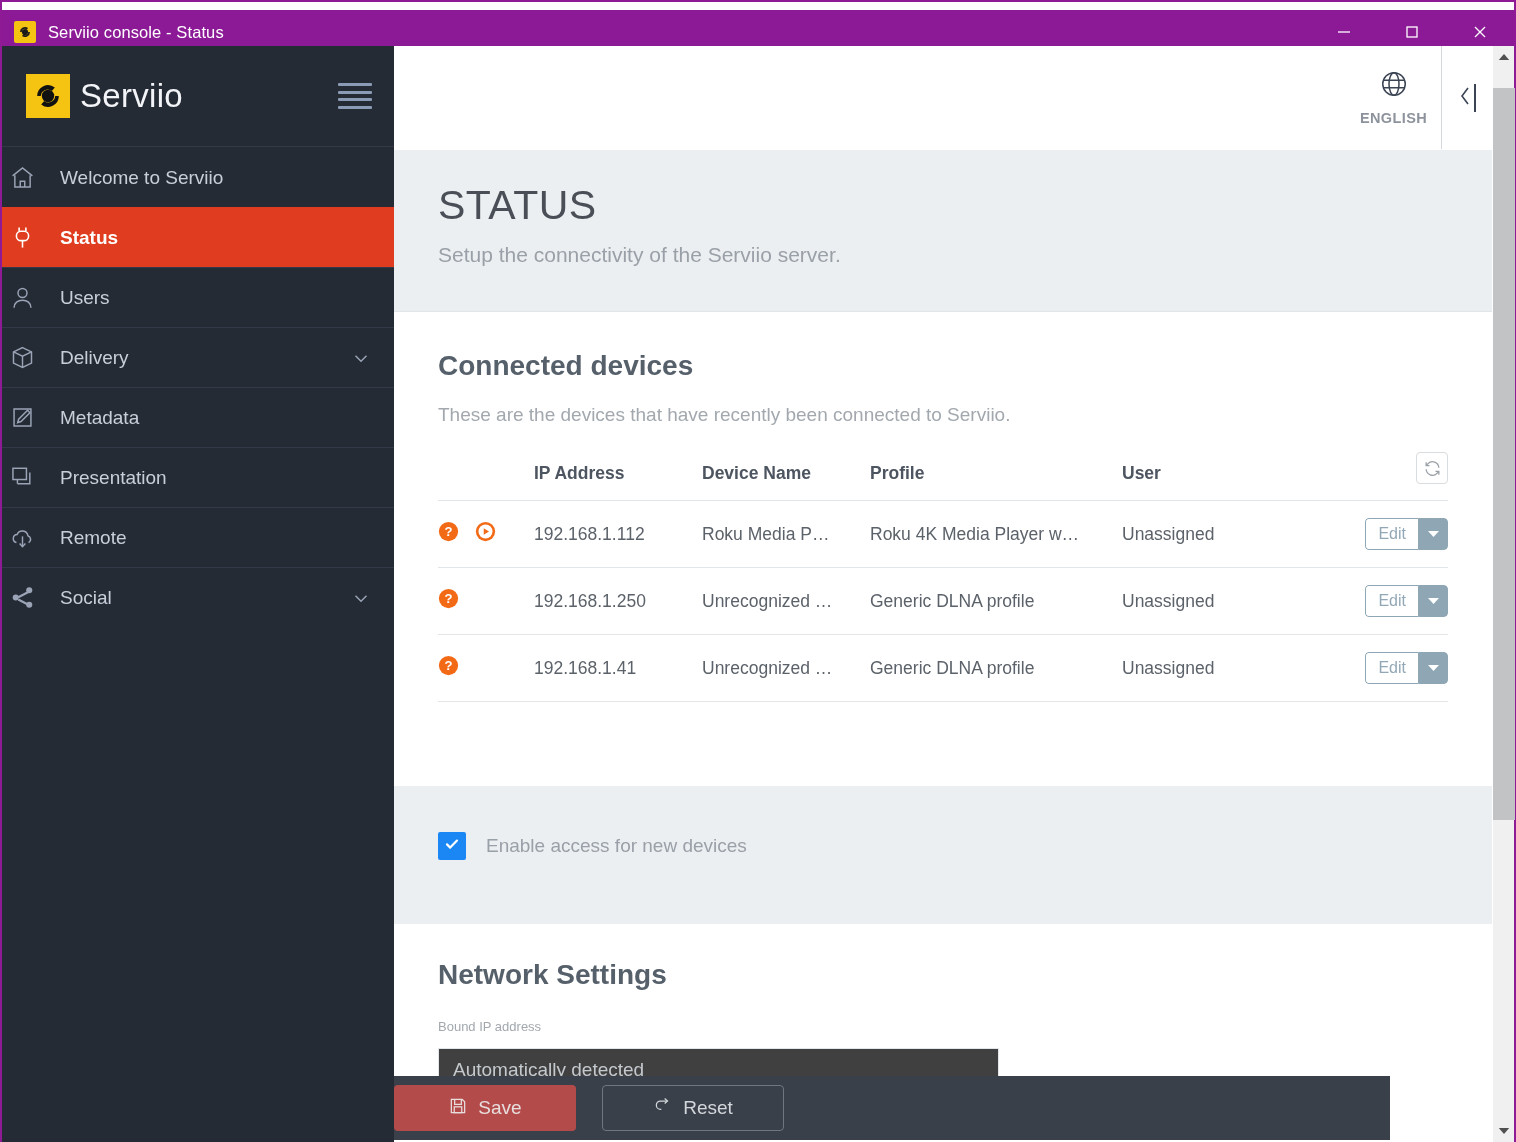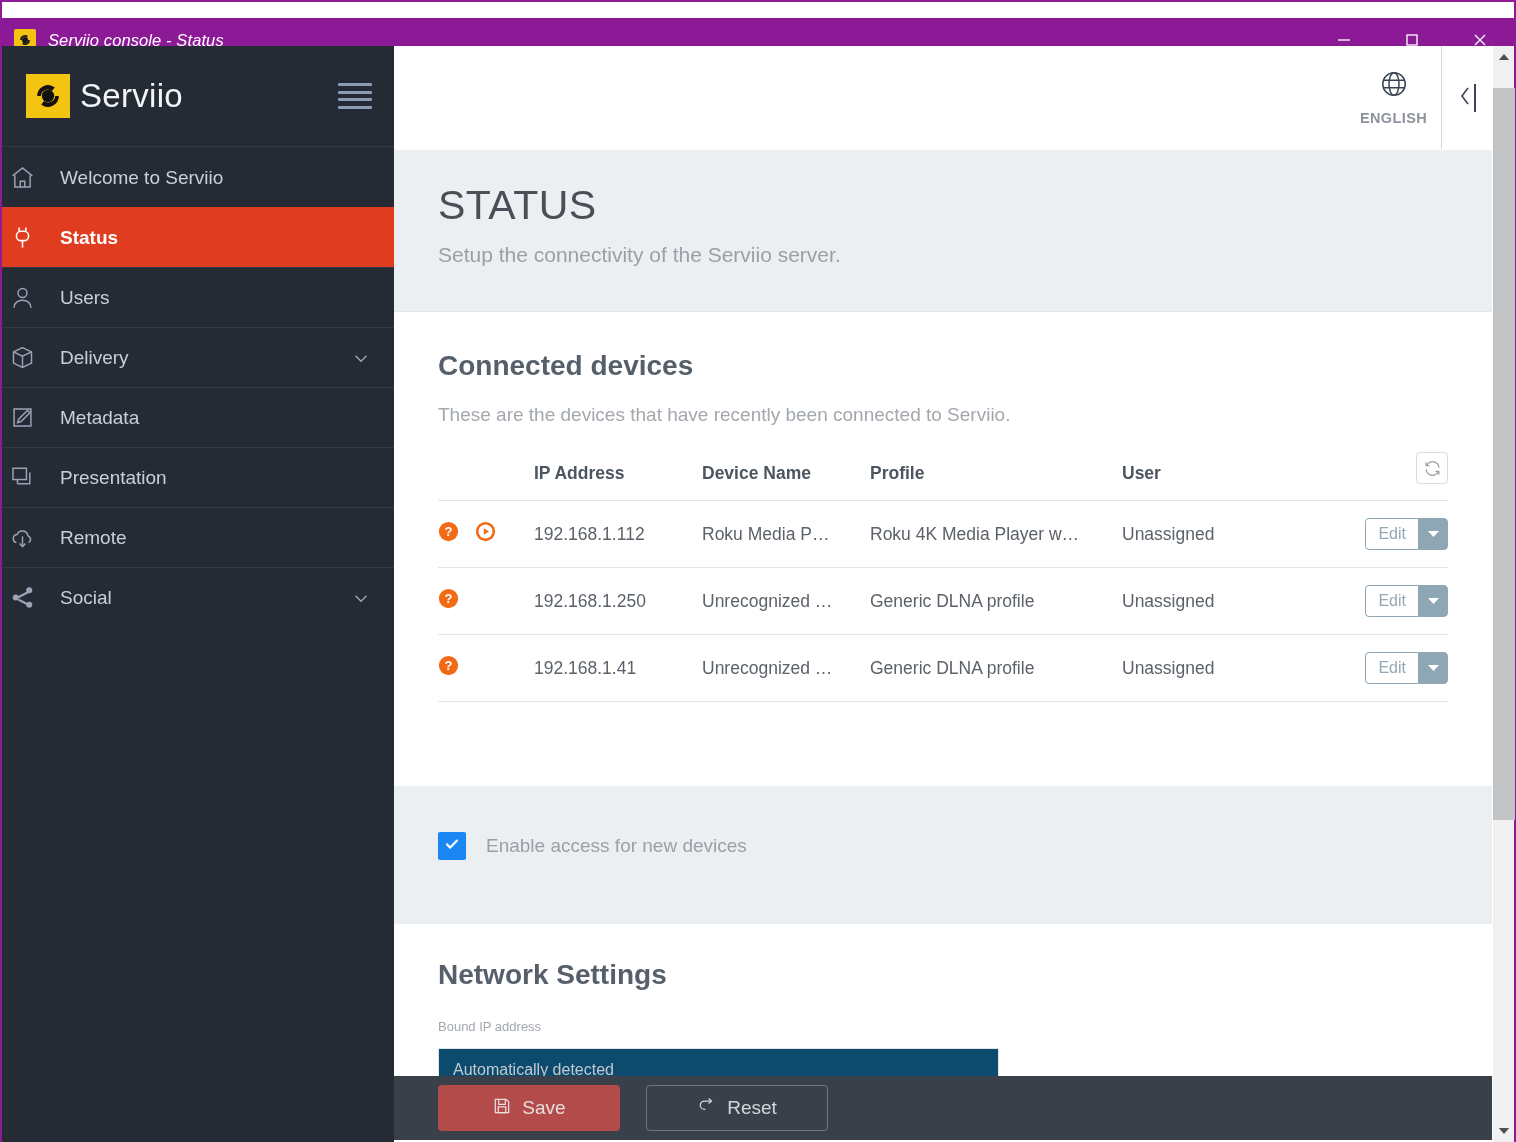--- a/index.html
+++ b/index.html
@@ -13,24 +13,24 @@
   
   #app-window {
     position: relative;
     width: 1516px; height: 1142px;
     border: 2px solid #8e1a96;
     background: #ffffff;
   }
 
   
   #titlebar {
-    position: absolute; top: 16px; left: 0;
+    position: absolute; top: 8px; left: 0;
     width: 1512px; height: 44px;
     background: #8c1a96;
-    display: flex; align-items: center; font-style: italic;
+    display: flex; align-items: center;
   }
   #titlebar-icon {
     width: 22px; height: 22px; margin-left: 12px;
     background: #f5c311; border-radius: 2px;
     display: flex; align-items: center; justify-content: center;
     flex: 0 0 auto;
   }
   #titlebar-title {
     color: #ffffff; font-size: 16.5px; margin-left: 12px;
     white-space: nowrap; letter-spacing: .1px;
@@ -187,31 +187,31 @@
     display: flex; align-items: center; justify-content: center;
     flex: 0 0 auto;
   }
   .check-label { margin-left: 20px; font-size: 19px; color: #9aa0a8; }
 
   
   #network-section { background: #ffffff; padding: 35px 44px 0 44px; }
   #bound-label { font-size: 13px; color: #a2a8ae; margin-top: 28px; }
   #bound-input {
     margin-top: 14px; width: 561px; height: 44px;
-    border: 1px solid #e3e6e9; background: #0c4a6e;
+    border: 1px solid #e3e6e9; background: #404040;
     display: flex; align-items: center; padding: 0 14px;
-    font-size: 16px; color: #c4c9ce;
+    font-size: 19px; color: #c4c9ce;
   }
 
   
   #footer-bar {
     position: absolute; left: 392px; bottom: 0;
-    width: 1098px; height: 64px;
+    width: 996px; height: 64px;
     background: #3a404a;
-    display: flex; align-items: center; padding-left: 44px; gap: 26px;
+    display: flex; align-items: center; gap: 26px;
   }
   .btn {
     height: 46px; display: inline-flex; align-items: center; justify-content: center;
     gap: 10px; font-size: 19px; border-radius: 4px; padding: 0 26px;
   }
   #save-button { background: #b34b4b; color: #e8dede; border: none; min-width: 182px; }
   #reset-button { background: transparent; color: #d3d7dc; border: 1px solid #70767f; min-width: 182px; }
 
   
   #scrollbar {

